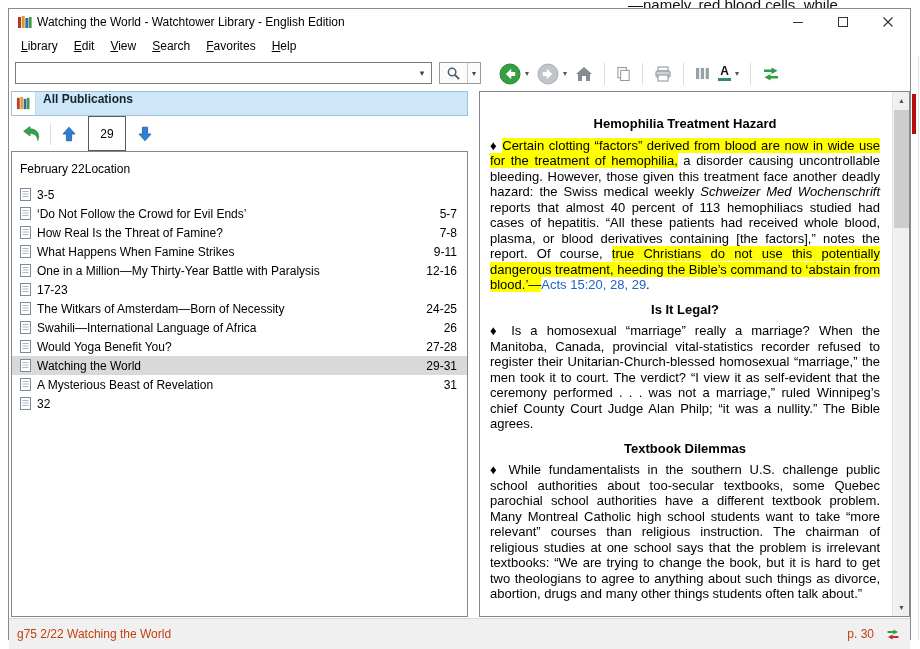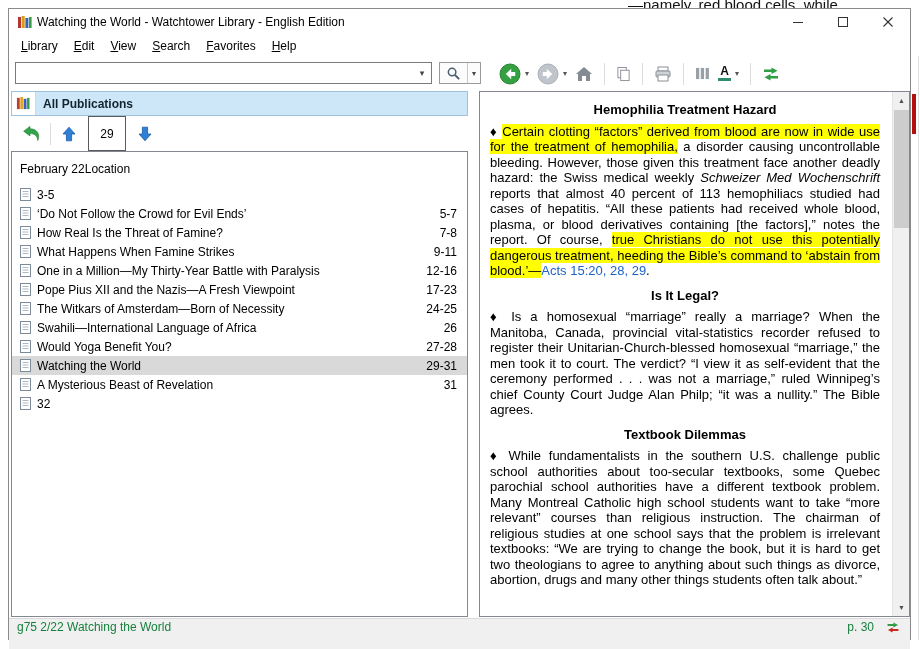--- a/index.html
+++ b/index.html
@@ -35,21 +35,21 @@
 
   .doc-toolbar{position:absolute;left:478px;top:0;right:4px;height:35px;display:flex;align-items:center;gap:8px;padding-left:12px}
   .tb-ico{display:flex;align-items:center;justify-content:center;line-height:0}
   .tb-caret{font-size:8px;color:#555;margin-left:-4px}
   .tb-sep{width:1px;height:22px;background:#dcdcdc;margin:0 3px}
   .fontcolor{display:flex;flex-direction:column;align-items:center;gap:1px;line-height:normal}
   .fc-a{font-size:12px;font-weight:bold;line-height:11px;color:#111}
   .fc-bar{width:13px;height:3px;background:#2e8b6e}
 
   
-  .pub-header{position:absolute;left:2px;top:82px;width:457px;height:25px;background:var(--pubbg,#cde7f8);border:1px solid #9ec2dd;display:flex;align-items:center;font-size:12px;font-weight:bold;color:#14242f}
+  .pub-header{position:absolute;left:2px;top:82px;width:457px;height:25px;background:var(--pubbg,#cde7f8);border:1px solid #9ec2dd;display:flex;align-items:flex-start;font-size:12px;font-weight:bold;color:#14242f}
   .pub-icon{width:24px;height:23px;background:#fff;display:flex;align-items:center;justify-content:center;border-right:1px solid #c6dcec;margin-right:7px;line-height:0}
   .nav-row{position:absolute;left:2px;top:109px;width:457px;height:31px;display:flex;align-items:center;padding-left:8px;background:#fff}
   .nav-btn{display:flex;align-items:center;justify-content:center;width:26px;height:26px;line-height:0}
   .nav-sep{width:1px;height:22px;background:#dcdcdc;margin:0 5px}
   .nav-input{width:38px;height:35px;border:1px solid #5a5a5a;font-size:12px;text-align:center;margin:0 6px;font-family:"Liberation Sans",sans-serif}
 
   .list{position:absolute;left:2px;top:142px;width:457px;height:466px;border:1px solid #828790;background:#fff;font-size:12px;overflow:hidden}
   .list-header{display:flex;align-items:center;height:33px;padding:0 10px 0 8px;color:#000}
   .list-row{display:flex;align-items:center;height:19px;padding-left:8px}
   .list-row.selected{background:var(--sel,#d9d9d9)}
@@ -57,34 +57,34 @@
   .row-title{flex:1;white-space:nowrap;overflow:hidden}
   .row-loc{padding-right:10px}
 
   
   .splitter{position:absolute;left:459px;top:82px;width:11px;height:526px;background:#fff}
 
   
   .doc-pane{position:absolute;left:470px;top:82px;width:431px;height:526px;border:1px solid #828790;background:#fff}
   .doc-content{position:absolute;left:0;top:0;right:17px;bottom:0;padding:8px 12px 4px 10px;font-size:13px;line-height:15.5px;color:#000;text-align:justify;overflow:hidden}
   .doc-heading{font-weight:bold;text-align:center;font-size:13px;margin:9px 0 6px}
-  .doc-heading:first-child{margin-top:2px}
+  .doc-heading:first-child{margin-top:16px}
   .doc-para{margin:4px 0 6px}
   .hl{background:var(--hl,#ffff00)}
   .it{font-style:italic}
   .doclink{color:var(--link,#1e63c4)}
 
   .scrollbar{position:absolute;right:0;top:0;width:17px;bottom:0;background:#f0f0f0;border-left:1px solid #e4e4e4}
   .sb-btn{position:absolute;left:0;width:17px;height:17px;display:flex;align-items:center;justify-content:center;font-size:7px;color:#505050}
   .sb-btn.up{top:0}
   .sb-btn.down{bottom:0}
   .sb-thumb{position:absolute;left:1px;top:18px;width:15px;height:118px;background:#cdcdcd}
 
   
-  .statusbar{position:absolute;left:0;top:609px;right:0;height:21px;background:#f0f0f0;border-top:1px solid #dadada;display:flex;align-items:flex-end;font-size:12px;padding:15px 8px;color:#15803d}
+  .statusbar{position:absolute;left:0;top:609px;right:0;height:21px;background:#f0f0f0;border-top:1px solid #dadada;display:flex;align-items:center;font-size:12px;padding:15px 8px;color:#c2410c}
   .status-left{flex:1;white-space:nowrap;overflow:hidden}
   .status-right{display:flex;align-items:center;gap:12px;margin-right:2px}
   .status-right .sync{line-height:0}
 </style>
 </head>
 <body>
 
 <div class="screen">
 
   <div class="bg-top-text">—namely, red blood cells, while</div>
@@ -311,21 +311,20 @@
           </div>
           <div class="list-row">
             <span class="row-icon">
               <svg width="11" height="13" viewBox="0 0 11 13">
                 <rect x="0.5" y="0.5" width="10" height="12" fill="#fff" stroke="#7d8a99"></rect>
                 <line x1="2.5" y1="3.5" x2="8.5" y2="3.5" stroke="#aeb8c4"></line>
                 <line x1="2.5" y1="6" x2="8.5" y2="6" stroke="#aeb8c4"></line>
                 <line x1="2.5" y1="8.5" x2="8.5" y2="8.5" stroke="#aeb8c4"></line>
               </svg>
             </span>
-            <span class="row-title">Pope Pius XII and the Nazis—A Fresh Viewpoint</span>
             <span class="row-loc">17-23</span>
           </div>
           <div class="list-row">
             <span class="row-icon">
               <svg width="11" height="13" viewBox="0 0 11 13">
                 <rect x="0.5" y="0.5" width="10" height="12" fill="#fff" stroke="#7d8a99"></rect>
                 <line x1="2.5" y1="3.5" x2="8.5" y2="3.5" stroke="#aeb8c4"></line>
                 <line x1="2.5" y1="6" x2="8.5" y2="6" stroke="#aeb8c4"></line>
                 <line x1="2.5" y1="8.5" x2="8.5" y2="8.5" stroke="#aeb8c4"></line>
               </svg>

